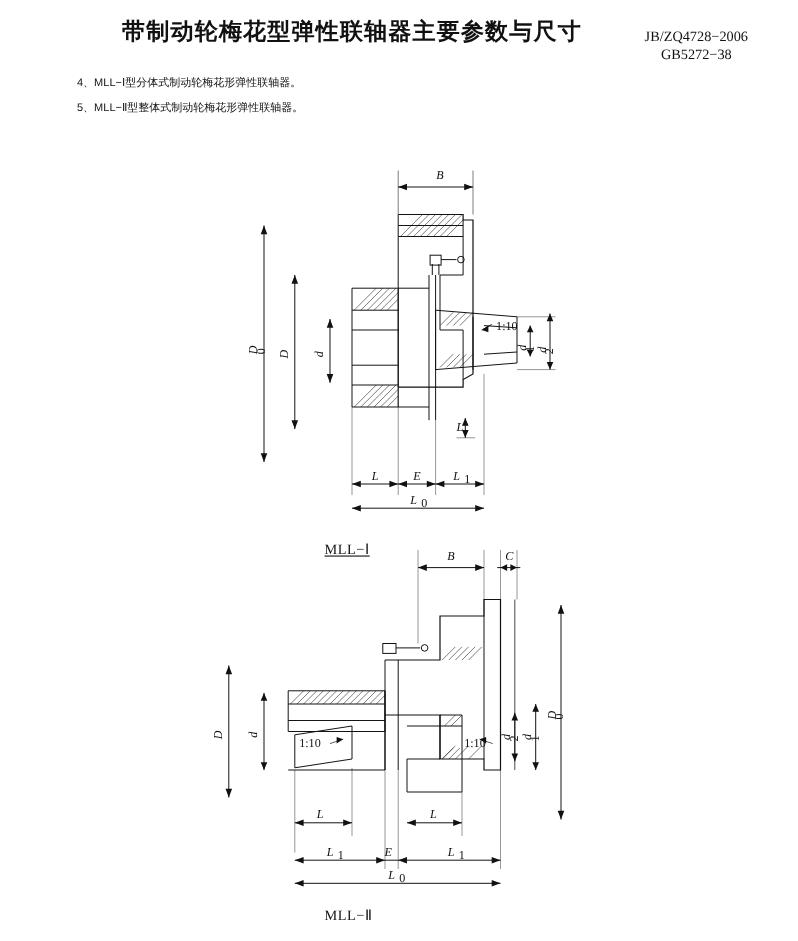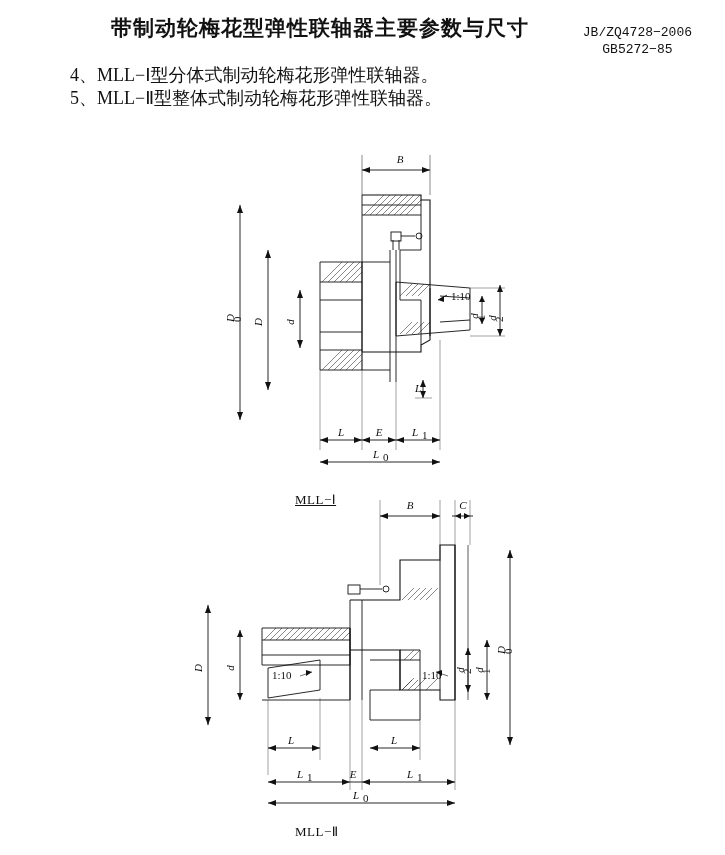--- a/index.html
+++ b/index.html
@@ -26,34 +26,34 @@
     top: 14px;
     width: 640px;
     text-align: center;
     font-size: 21px;
     font-weight: bold;
     letter-spacing: 1px;
     font-family: "DejaVu Serif", serif;
   }
   .std-codes {
     position: absolute;
-    right: 24px;
+    right: 36px;
     top: 24px;
     text-align: center;
     font-size: 13px;
     line-height: 17px;
-    font-family: Liberation Mono, monospace;
+    font-family: Liberation Serif, serif;
   }
   .notes {
     position: absolute;
     left: 70px;
     top: 64px;
-    font-size: 18px;
+    font-size: 10px;
     line-height: 23px;
-    font-family: Liberation Serif, serif;
+    font-family: Liberation Sans, sans-serif;
   }
   .notes div { white-space: nowrap; }
   .fig-caption {
     position: absolute;
     font-size: 13px;
     font-family: "Liberation Serif", serif;
     letter-spacing: 0.5px;
   }
   svg.diagram {
     position: absolute;
@@ -76,21 +76,21 @@
 </style>
 </head>
 <body>
 
 <div class="page">
 
   <div class="title">带制动轮梅花型弹性联轴器主要参数与尺寸</div>
 
   <div class="std-codes">
     <div>JB/ZQ4728−2006</div>
-    <div>GB5272−85</div>
+    <div>GB5272−38</div>
   </div>
 
   <div class="notes">
     <div>4、MLL−Ⅰ型分体式制动轮梅花形弹性联轴器。</div>
     <div>5、MLL−Ⅱ型整体式制动轮梅花形弹性联轴器。</div>
   </div>
 
   <svg class="diagram" viewBox="0 0 725 855">
     <g stroke="#111" fill="none" stroke-width="1">
 

